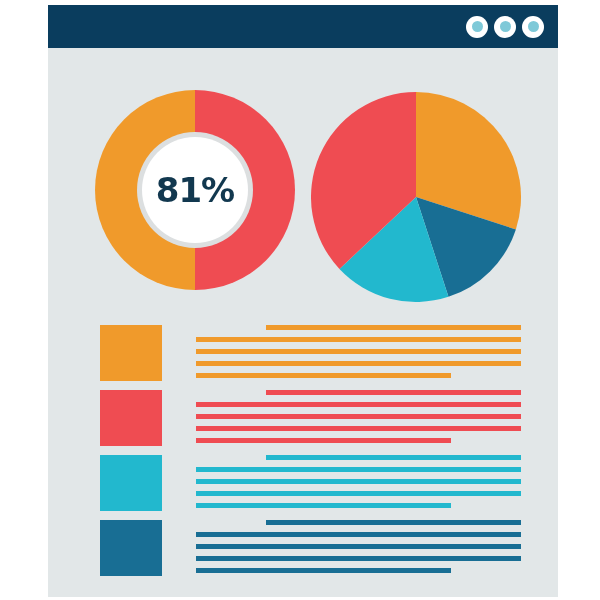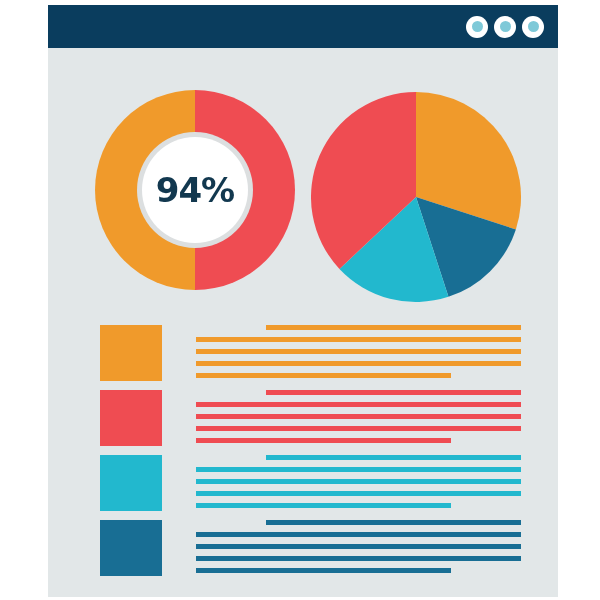--- a/index.html
+++ b/index.html
@@ -184,21 +184,21 @@
             <i style="background: rgb(126, 201, 216);"></i>
           </span>
       </div>
     </div>
 
     <div class="charts-row">
 
       <div class="donut-wrap">
         <div class="donut-ring" id="donut-ring" style="background: conic-gradient(rgb(239, 76, 82) 0deg, rgb(239, 76, 82) 180deg, rgb(240, 154, 43) 180deg, rgb(240, 154, 43) 360deg);"></div>
         <div class="donut-hole">
-          <span class="donut-label">94%</span>
+          <span class="donut-label">81%</span>
         </div>
       </div>
 
       <div class="pie-wrap">
         <svg class="pie-svg" id="pie-svg" viewBox="0 0 210 210">
             <path d="M 105 105 L 105.00 0.00 A 105 105 0 0 1 204.86 137.45 Z" fill="#f09a2b"></path>
             <path d="M 105 105 L 204.86 137.45 A 105 105 0 0 1 137.45 204.86 Z" fill="#186e94"></path>
             <path d="M 105 105 L 137.45 204.86 A 105 105 0 0 1 28.46 176.88 Z" fill="#22b8ce"></path>
             <path d="M 105 105 L 28.46 176.88 A 105 105 0 0 1 105.00 0.00 Z" fill="#ef4c52"></path>
           </svg>

